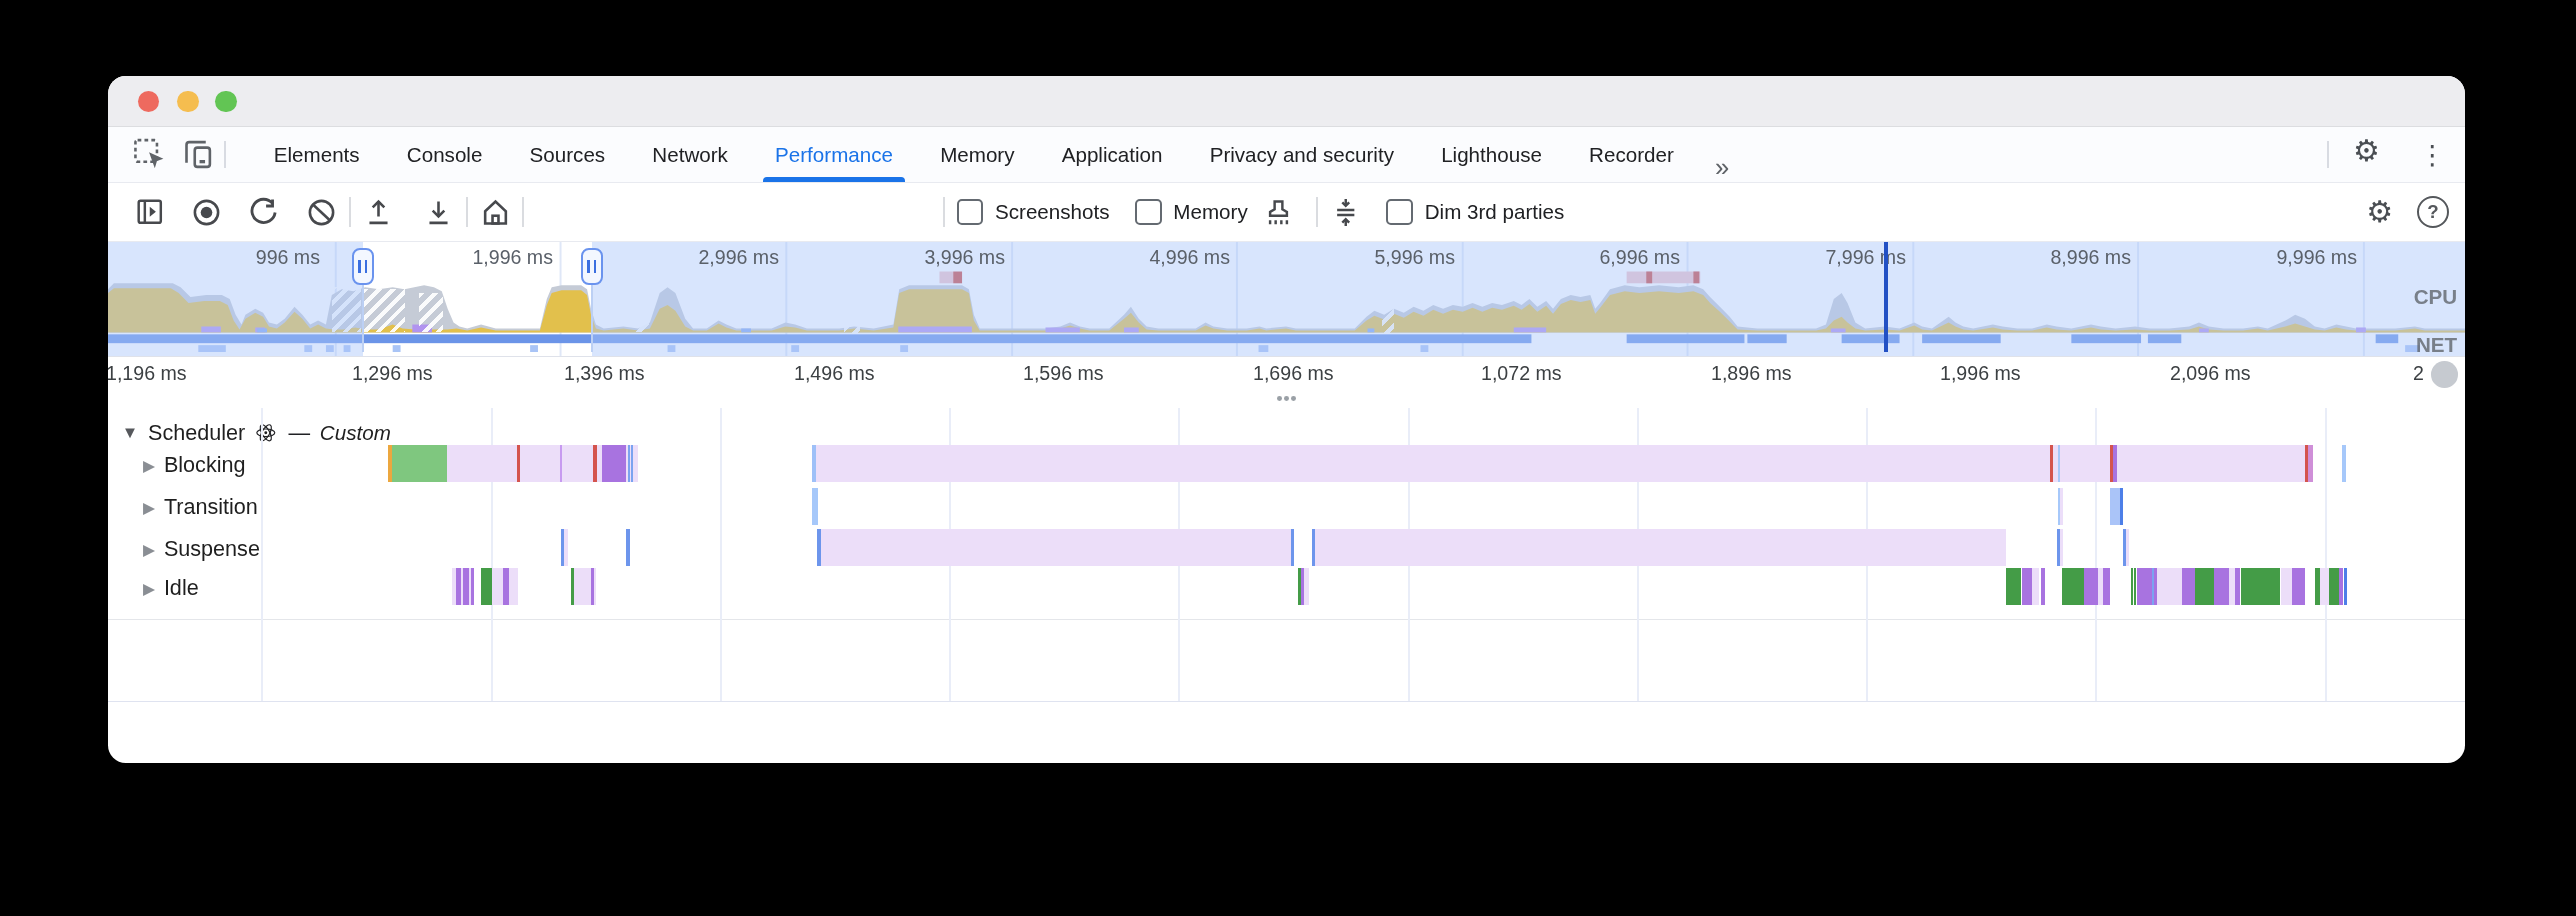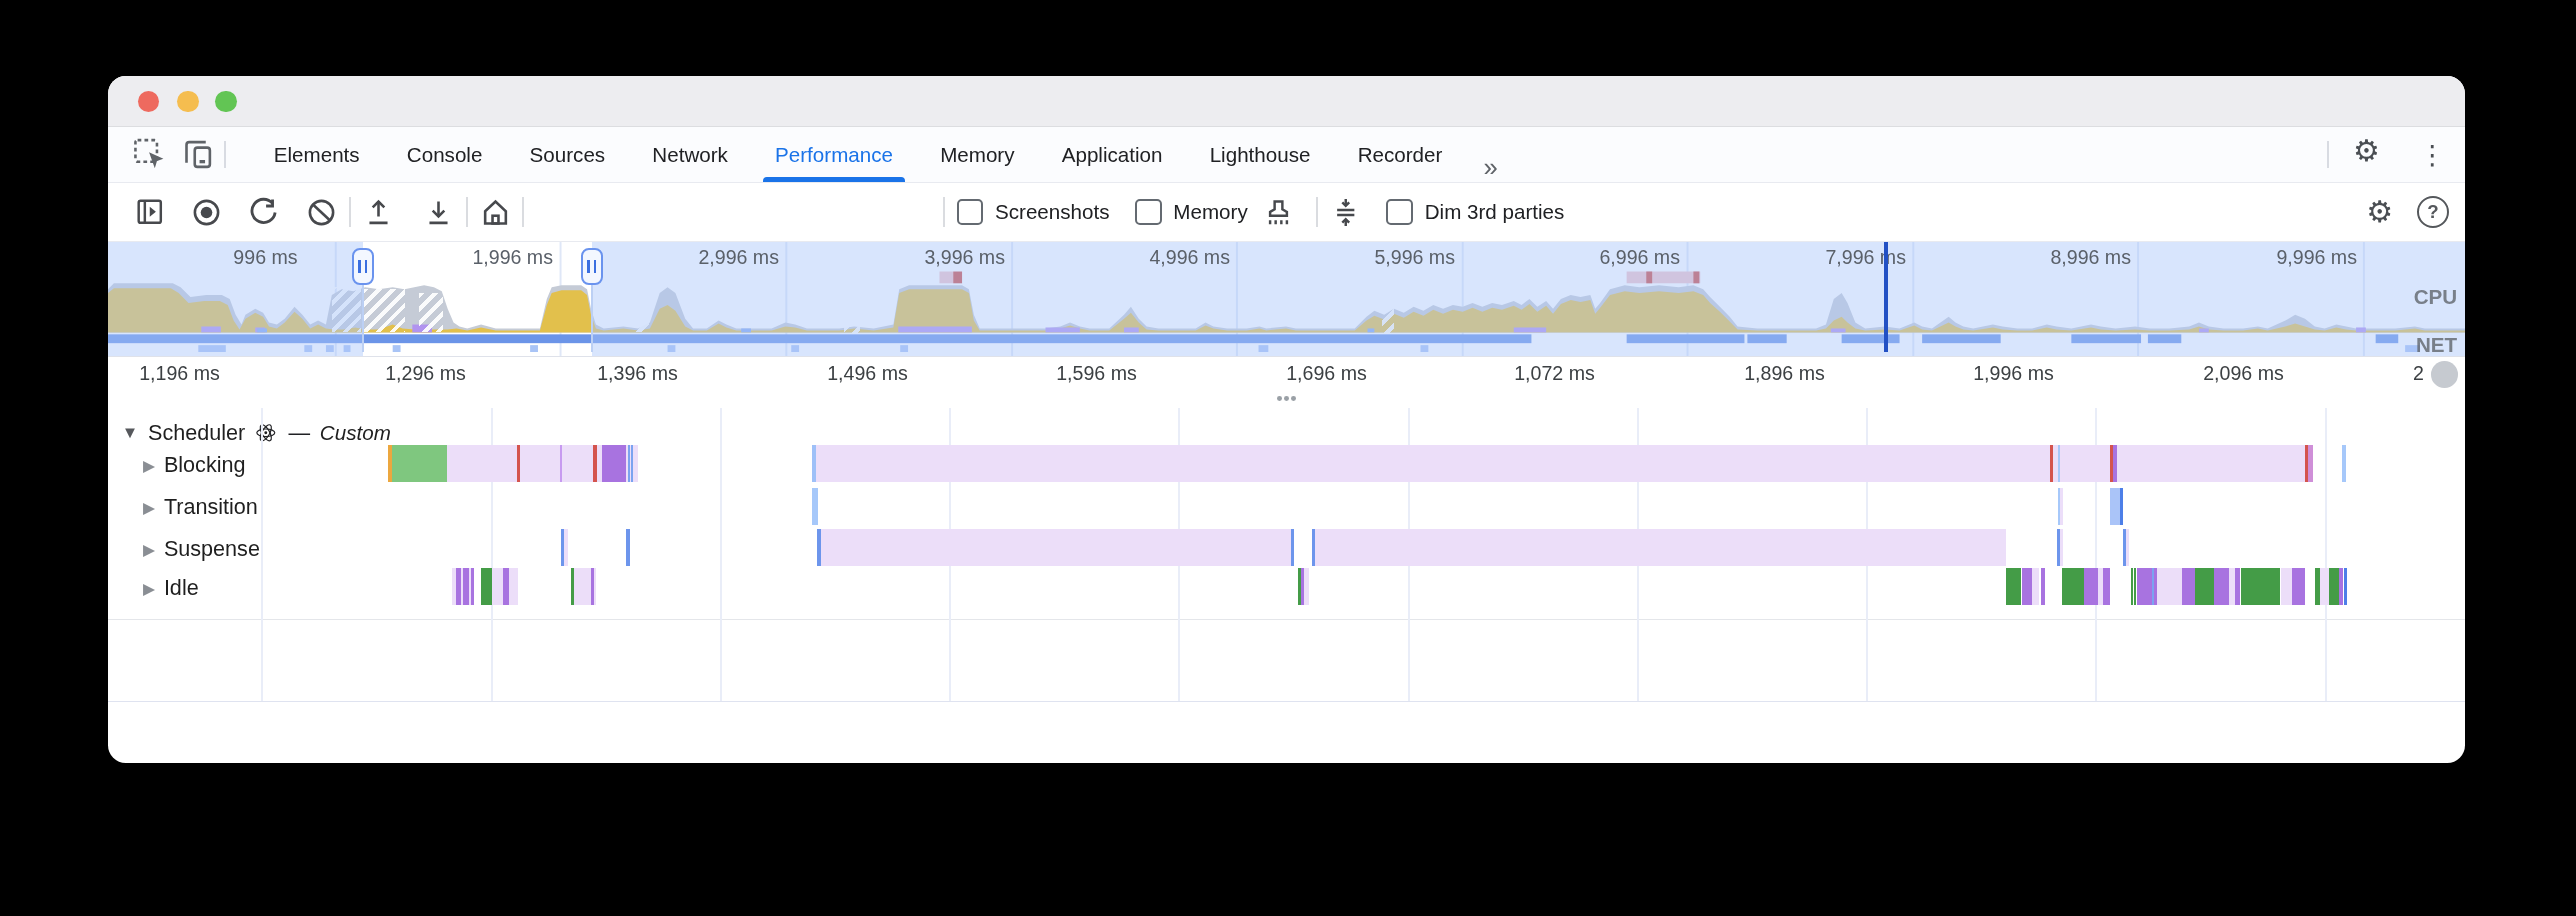--- a/index.html
+++ b/index.html
@@ -34,21 +34,21 @@
   .overview{position:absolute;left:0;top:166px;width:2357px;height:114px;background:#fff;border-bottom:1px solid #dfe2ea;}
   .ov-label{position:absolute;top:3.9px;width:137px;text-align:right;font-size:19.6px;color:#5a6069;white-space:nowrap;}
   .cpunet{position:absolute;width:128px;text-align:right;font-size:20.6px;font-weight:bold;color:rgba(96,101,108,.8);}
   .handle{position:absolute;top:5.9px;width:21.6px;height:37px;background:#f3f7ff;border:2px solid #6a93ee;border-radius:7.9px;
     display:flex;align-items:center;justify-content:center;gap:3.9px;box-sizing:border-box;}
   .handle i{display:block;width:2.4px;height:12.8px;background:#3b6fe0;}
   .hguide{position:absolute;top:43px;width:2px;height:67px;background:#bcd0f4;}
   .hatch{position:absolute;background:repeating-linear-gradient(135deg,rgba(255,255,255,.92) 0 3.9px,rgba(255,255,255,0) 3.9px 9.8px);}
   
   .ruler{position:absolute;left:0;top:281px;width:100%;height:33px;background:#fff;}
-  .ruler-label{position:absolute;top:4.9px;width:147px;text-align:center;font-size:19.6px;color:#3c4043;white-space:nowrap;}
+  .ruler-label{position:absolute;top:4.9px;width:147px;text-align:left;font-size:19.6px;color:#3c4043;white-space:nowrap;}
   .thumb{position:absolute;left:2323px;top:285px;width:26.5px;height:26.5px;border-radius:50%;background:#c6cad0;}
   .dotsrow{position:absolute;left:0;top:314px;width:100%;height:17.7px;background:#fff;}
   .dotsrow .d{position:absolute;top:5.9px;width:4.9px;height:4.9px;border-radius:50%;background:#9aa0a6;}
   
   .tracks{position:absolute;left:0;top:332px;width:100%;height:294px;background:#fff;}
   .gridline{position:absolute;width:2px;background:#e9edf8;}
   .trkhdr{position:absolute;left:13.7px;top:11.8px;display:flex;align-items:center;font-size:21.6px;color:#1f1f1f;}
   .trkhdr .tri{font-size:16.7px;color:#56585c;margin-right:9.8px;}
   .trkhdr .dash{margin:0 9.8px 0 11.8px;color:#202124;}
   .trkhdr .mode{font-style:italic;font-size:20.6px;}
@@ -85,20 +85,21 @@
     </span>
     <div class="sep" style="left:116px;"></div>
     <div class="tabs" id="tabs">
         <div class="tab">Elements</div>
         <div class="tab">Console</div>
         <div class="tab">Sources</div>
         <div class="tab">Network</div>
         <div class="tab active">Performance</div>
         <div class="tab">Memory</div>
         <div class="tab">Application</div>
+        <div class="tab">Privacy and security</div>
         <div class="tab">Lighthouse</div>
         <div class="tab">Recorder</div>
         <div class="moretabs">»</div>
       </div>
     <div class="sep" style="left:2219px;"></div>
     <span class="ticon gear" style="left:2245px;top:8.8px;">⚙</span>
     <span class="ticon vdots" style="left:2311px;top:11.8px;">⋮</span>
   </div>
 
   <div class="toolbar">
@@ -243,21 +244,21 @@
         <rect x="1615" y="30" width="6" height="12" fill="#cc4a44"></rect>
       </svg>
       <div class="hatch" style="left: 224px; width: 28.5px; top: 45px; height: 45px;"></div>
       <div class="hatch" style="left: 255px; width: 42px; top: 47px; height: 43px;"></div>
       <div class="hatch" style="left: 311px; width: 23.6px; top: 51px; height: 39px;"></div>
       <div class="hatch" style="left: 525px; width: 15.7px; top: 51px; height: 39px;"></div>
       <div class="hatch" style="left: 736px; width: 15.7px; top: 71px; height: 19.6px;"></div>
       <div class="hatch" style="left: 1274px; width: 11.8px; top: 65px; height: 25.5px;"></div>
       <div style="position: absolute; left: 0px; top: 0px; width: 255px; height: 114px; background: rgba(168, 198, 250, 0.45);"></div>
       <div style="position: absolute; left: 484px; top: 0px; width: 1873px; height: 114px; background: rgba(168, 198, 250, 0.45);"></div>
-      <div class="ov-label" style="left: 89px; text-align: center;">996 ms</div>
+      <div class="ov-label" style="left: 75px;">996 ms</div>
       <div class="ov-label" style="left: 308px;">1,996 ms</div>
       <div class="ov-label" style="left: 534px;">2,996 ms</div>
       <div class="ov-label" style="left: 760px;">3,996 ms</div>
       <div class="ov-label" style="left: 985px;">4,996 ms</div>
       <div class="ov-label" style="left: 1210px;">5,996 ms</div>
       <div class="ov-label" style="left: 1435px;">6,996 ms</div>
       <div class="ov-label" style="left: 1661px;">7,996 ms</div>
       <div class="ov-label" style="left: 1886px;">8,996 ms</div>
       <div class="ov-label" style="left: 2112px;">9,996 ms</div>
       <div style="position: absolute; left: 1776px; top: 0px; width: 3.9px; height: 110px; background: rgb(34, 80, 196);"></div>

